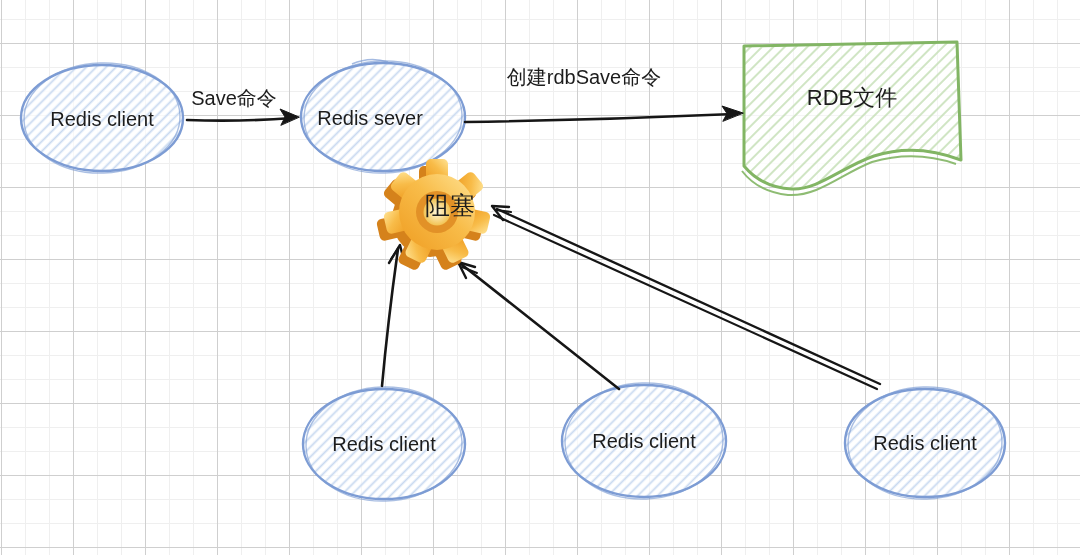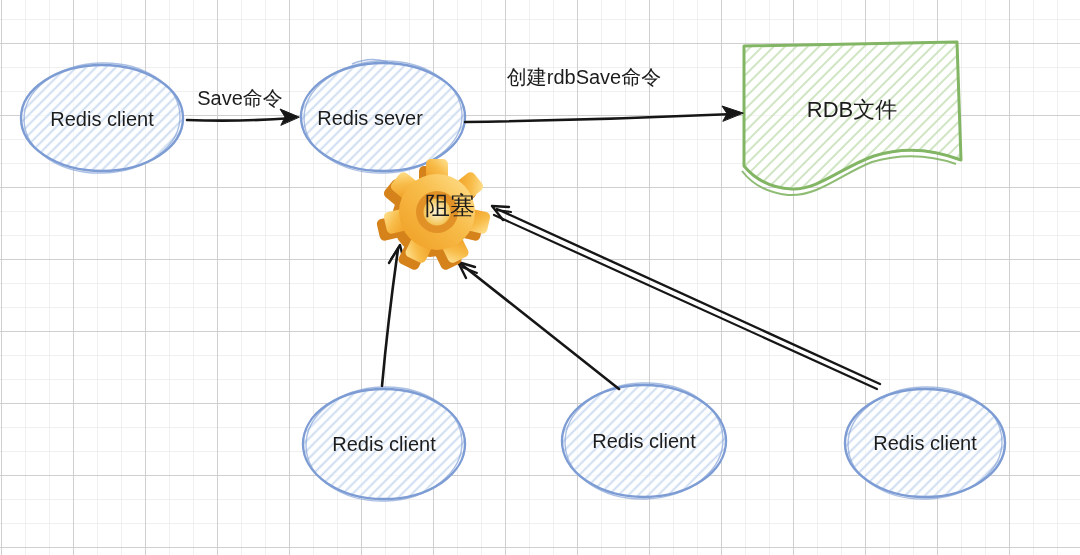--- a/index.html
+++ b/index.html
@@ -19,21 +19,21 @@
     background-size:72px 72px,72px 72px,24px 24px,24px 24px;
     background-position:1px 43px;
   }
   svg.layer{position:absolute;left:0;top:0;width:1080px;height:555px;}
   .lbl{
     position:absolute;transform:translate(-50%,-50%);
     white-space:nowrap;color:#1c1c1c;line-height:1.1;
     font-family:"Liberation Sans","DejaVu Sans",sans-serif;
   }
   .s20{font-size:20px;}
-  .s22{font-size:22px;margin-top:12px;}
+  .s22{font-size:22px;}
   .s25{font-size:25px;font-weight:500;text-align:center;}
 </style>
 </head>
 <body>
 
 <div id="canvas">
 
   <svg class="layer" viewBox="0 0 1080 555">
     <defs>
       <pattern id="hatchBlue" width="7" height="7" patternUnits="userSpaceOnUse" patternTransform="rotate(-45)">
@@ -123,21 +123,21 @@
 
     <g transform="translate(437,212)">
       <use href="#gearTeeth" fill="#d5821b" transform="translate(-7,7)"></use>
       <use href="#gearTeeth" fill="url(#gearGrad)"></use>
       <circle r="21" fill="#e29127"></circle>
       <circle r="13.5" fill="url(#holeGrad)"></circle>
     </g>
   </svg>
 
   <div class="lbl s20" style="left:102px;top:119px">Redis client</div>
-  <div class="lbl s20" style="left:240px;top:98px">Save命令</div>
+  <div class="lbl s20" style="left:234px;top:98px">Save命令</div>
   <div class="lbl s20" style="left:370px;top:118px">Redis sever</div>
   <div class="lbl s20" style="left:584px;top:77px">创建rdbSave命令</div>
   <div class="lbl s22" style="left:852px;top:98px">RDB文件</div>
   <div class="lbl s25" style="left:450px;top:206px">阻塞</div>
   <div class="lbl s20" style="left:384px;top:444px">Redis client</div>
   <div class="lbl s20" style="left:644px;top:441px">Redis client</div>
   <div class="lbl s20" style="left:925px;top:443px">Redis client</div>
 
 </div>
 

